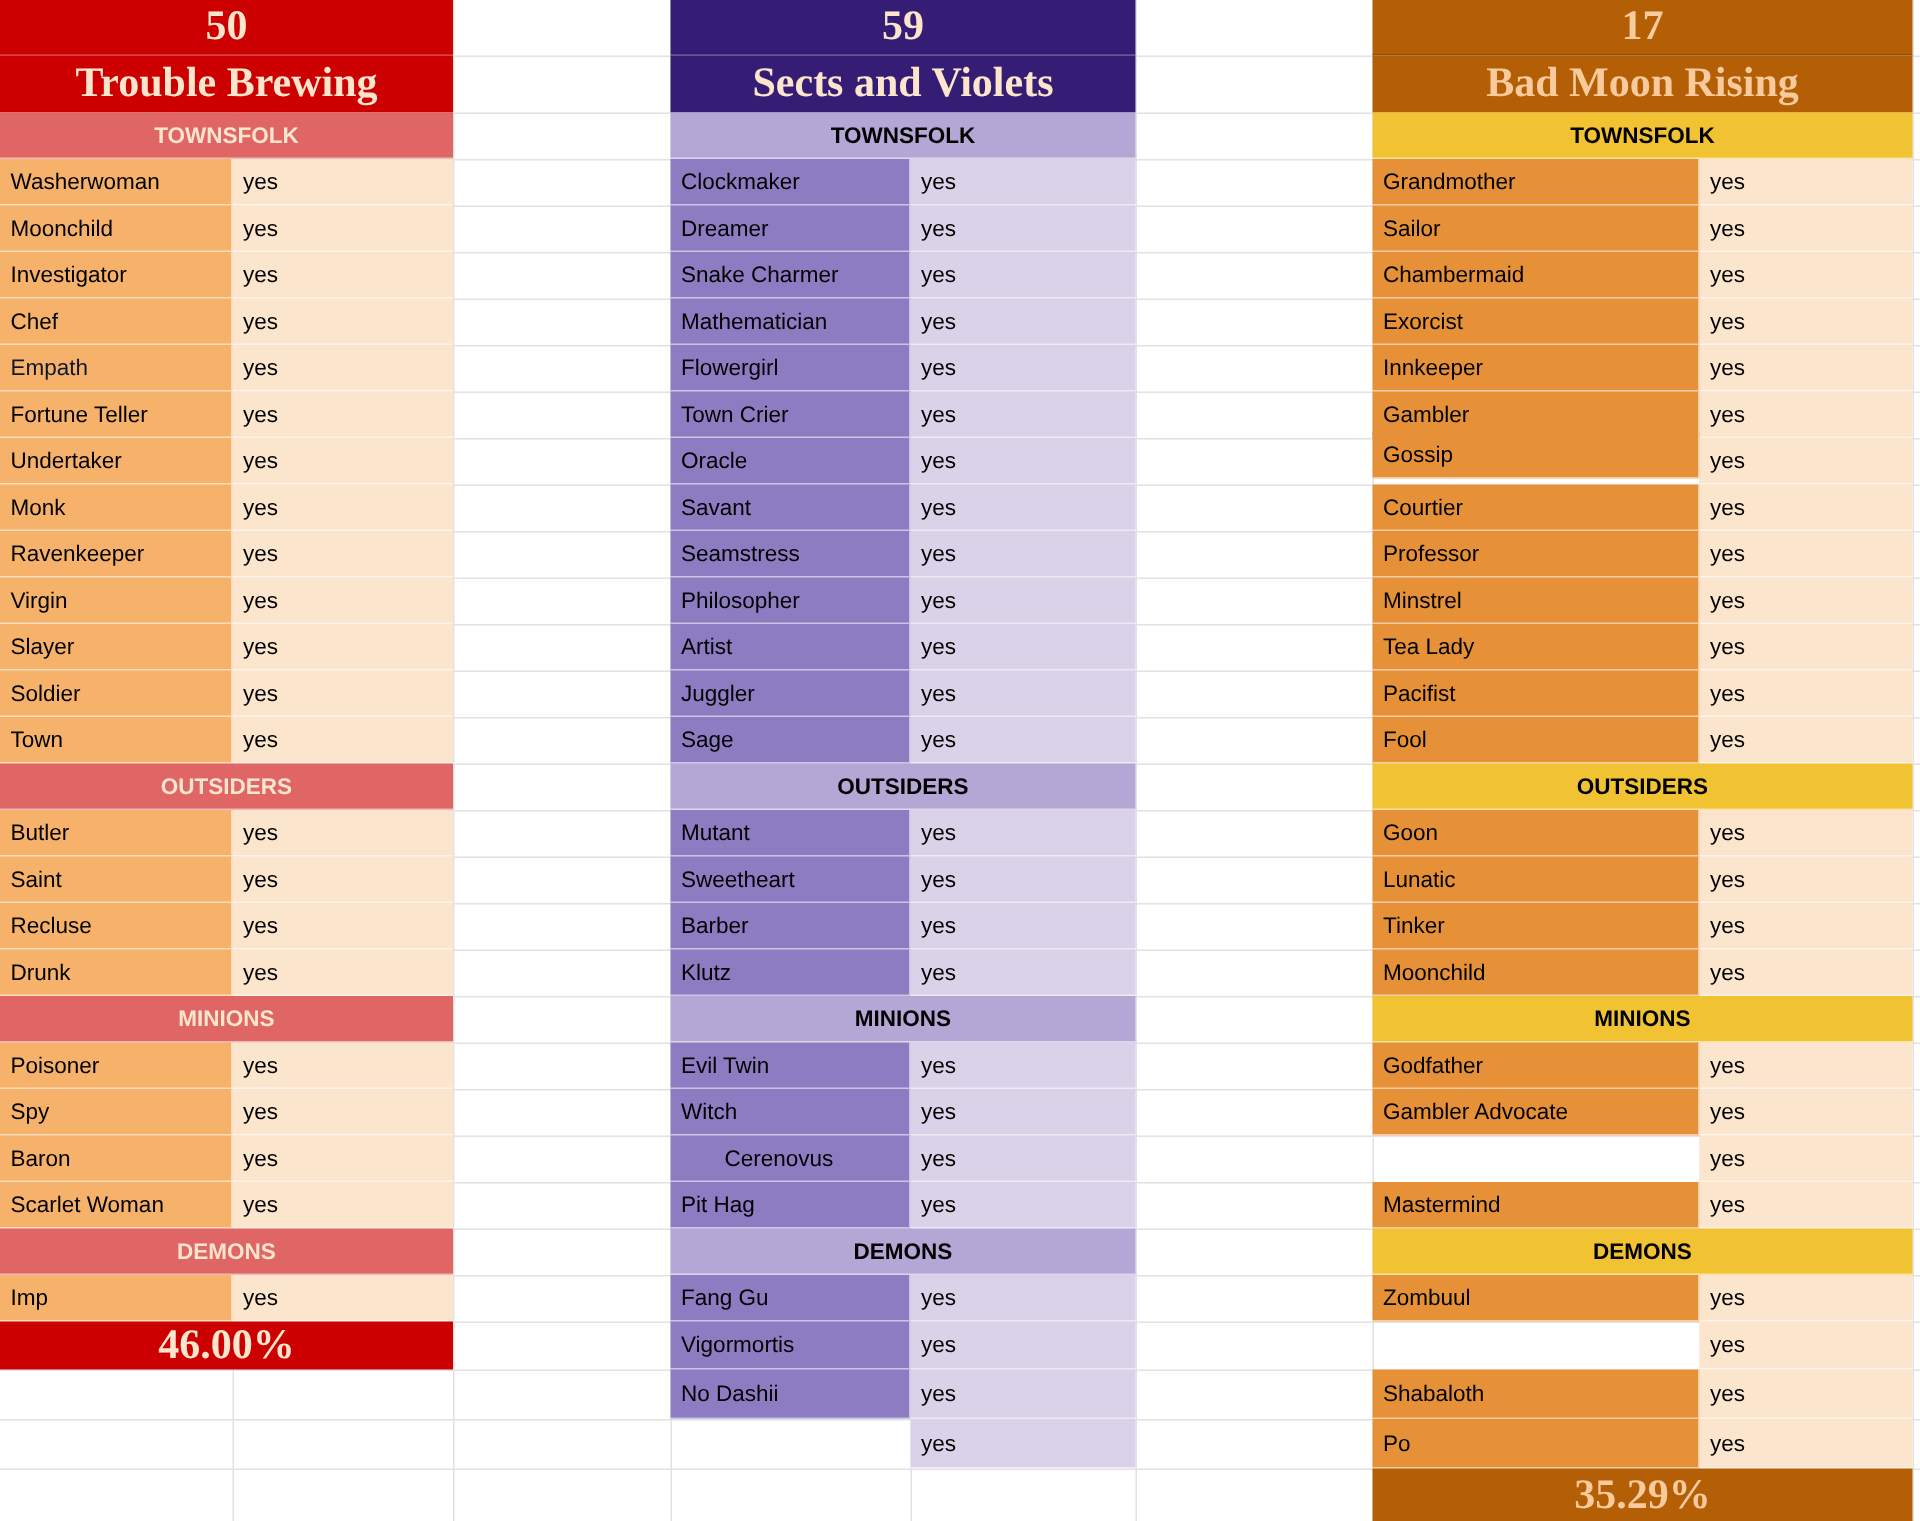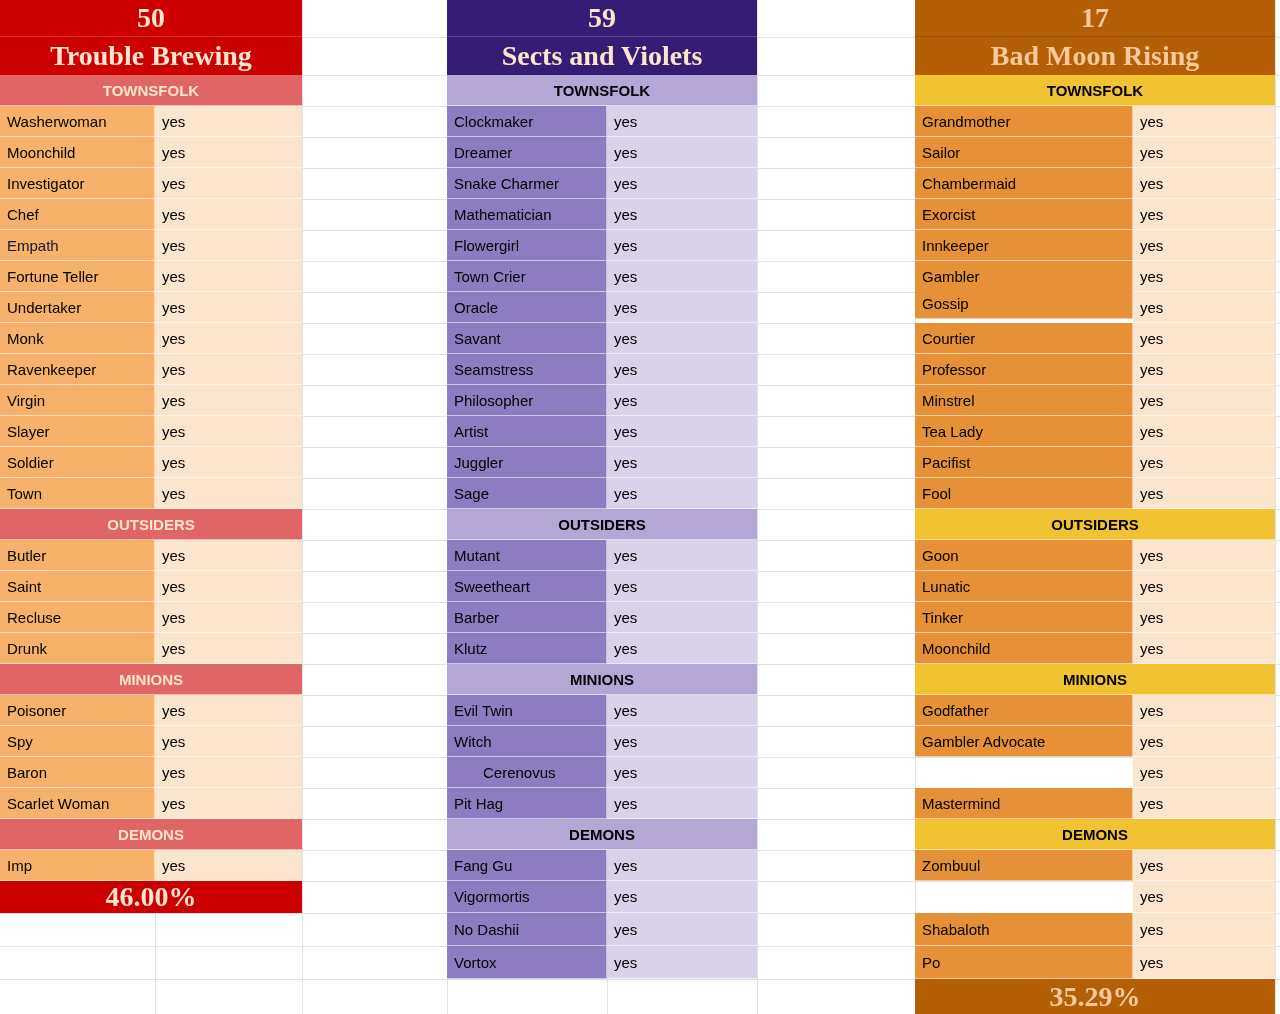--- a/index.html
+++ b/index.html
@@ -157,21 +157,20 @@
     <div class="cell data-cell" style="left: 607px; top: 757px; width: 150px; height: 31px; background: rgb(217, 210, 233); color: rgb(0, 0, 0); border-bottom: 1px solid rgba(255, 255, 255, 0.55);">yes</div>
     <div class="cell data-cell" style="left: 447px; top: 788px; width: 160px; height: 31px; background: rgb(142, 124, 195); color: rgb(0, 0, 0); border-right: 1px solid rgba(255, 255, 255, 0.55); border-bottom: 1px solid rgba(255, 255, 255, 0.55);">Pit Hag</div>
     <div class="cell data-cell" style="left: 607px; top: 788px; width: 150px; height: 31px; background: rgb(217, 210, 233); color: rgb(0, 0, 0); border-bottom: 1px solid rgba(255, 255, 255, 0.55);">yes</div>
     <div class="cell banner-cell" style="left: 447px; top: 819px; width: 310px; height: 31px; background: rgb(180, 167, 214); color: rgb(0, 0, 0); border-bottom: 1px solid rgba(255, 255, 255, 0.55);">DEMONS</div>
     <div class="cell data-cell" style="left: 447px; top: 850px; width: 160px; height: 31px; background: rgb(142, 124, 195); color: rgb(0, 0, 0); border-right: 1px solid rgba(255, 255, 255, 0.55); border-bottom: 1px solid rgba(255, 255, 255, 0.55);">Fang Gu</div>
     <div class="cell data-cell" style="left: 607px; top: 850px; width: 150px; height: 31px; background: rgb(217, 210, 233); color: rgb(0, 0, 0); border-bottom: 1px solid rgba(255, 255, 255, 0.55);">yes</div>
     <div class="cell data-cell" style="left: 447px; top: 881px; width: 160px; height: 32px; background: rgb(142, 124, 195); color: rgb(0, 0, 0); border-right: 1px solid rgba(255, 255, 255, 0.55); border-bottom: 1px solid rgba(255, 255, 255, 0.55);">Vigormortis</div>
     <div class="cell data-cell" style="left: 607px; top: 881px; width: 150px; height: 32px; background: rgb(217, 210, 233); color: rgb(0, 0, 0); border-bottom: 1px solid rgba(255, 255, 255, 0.55);">yes</div>
     <div class="cell data-cell" style="left: 447px; top: 913px; width: 160px; height: 33px; background: rgb(142, 124, 195); color: rgb(0, 0, 0); border-right: 1px solid rgba(255, 255, 255, 0.55); border-bottom: 1px solid rgba(255, 255, 255, 0.55);">No Dashii</div>
     <div class="cell data-cell" style="left: 607px; top: 913px; width: 150px; height: 33px; background: rgb(217, 210, 233); color: rgb(0, 0, 0); border-bottom: 1px solid rgba(255, 255, 255, 0.55);">yes</div>
-    <div class="cell data-cell" style="left: 447px; top: 946px; width: 160px; height: 33px; background: rgb(142, 124, 195); color: rgb(0, 0, 0); border-right: 1px solid rgba(255, 255, 255, 0.55); border-bottom: 1px solid rgba(255, 255, 255, 0.55);">Vortox</div>
     <div class="cell data-cell" style="left: 607px; top: 946px; width: 150px; height: 33px; background: rgb(217, 210, 233); color: rgb(0, 0, 0); border-bottom: 1px solid rgba(255, 255, 255, 0.55);">yes</div>
     <div class="cell big-cell" style="left: 915px; top: 0px; width: 360px; height: 37px; background: rgb(180, 95, 6); color: rgb(249, 203, 156); border-bottom: 1px solid rgba(0, 0, 0, 0.2);">17</div>
     <div class="cell big-cell" style="left: 915px; top: 37px; width: 360px; height: 38px; background: rgb(180, 95, 6); color: rgb(249, 203, 156);">Bad Moon Rising</div>
     <div class="cell banner-cell" style="left: 915px; top: 75px; width: 360px; height: 31px; background: rgb(241, 194, 50); color: rgb(0, 0, 0); border-bottom: 1px solid rgba(255, 255, 255, 0.55);">TOWNSFOLK</div>
     <div class="cell data-cell" style="left: 915px; top: 106px; width: 218px; height: 31px; background: rgb(230, 145, 56); color: rgb(0, 0, 0); border-right: 1px solid rgba(255, 255, 255, 0.55); border-bottom: 1px solid rgba(255, 255, 255, 0.55);">Grandmother</div>
     <div class="cell data-cell" style="left: 1133px; top: 106px; width: 142px; height: 31px; background: rgb(252, 229, 205); color: rgb(0, 0, 0); border-bottom: 1px solid rgba(255, 255, 255, 0.55);">yes</div>
     <div class="cell data-cell" style="left: 915px; top: 137px; width: 218px; height: 31px; background: rgb(230, 145, 56); color: rgb(0, 0, 0); border-right: 1px solid rgba(255, 255, 255, 0.55); border-bottom: 1px solid rgba(255, 255, 255, 0.55);">Sailor</div>
     <div class="cell data-cell" style="left: 1133px; top: 137px; width: 142px; height: 31px; background: rgb(252, 229, 205); color: rgb(0, 0, 0); border-bottom: 1px solid rgba(255, 255, 255, 0.55);">yes</div>
     <div class="cell data-cell" style="left: 915px; top: 168px; width: 218px; height: 31px; background: rgb(230, 145, 56); color: rgb(0, 0, 0); border-right: 1px solid rgba(255, 255, 255, 0.55); border-bottom: 1px solid rgba(255, 255, 255, 0.55);">Chambermaid</div>
     <div class="cell data-cell" style="left: 1133px; top: 168px; width: 142px; height: 31px; background: rgb(252, 229, 205); color: rgb(0, 0, 0); border-bottom: 1px solid rgba(255, 255, 255, 0.55);">yes</div>

